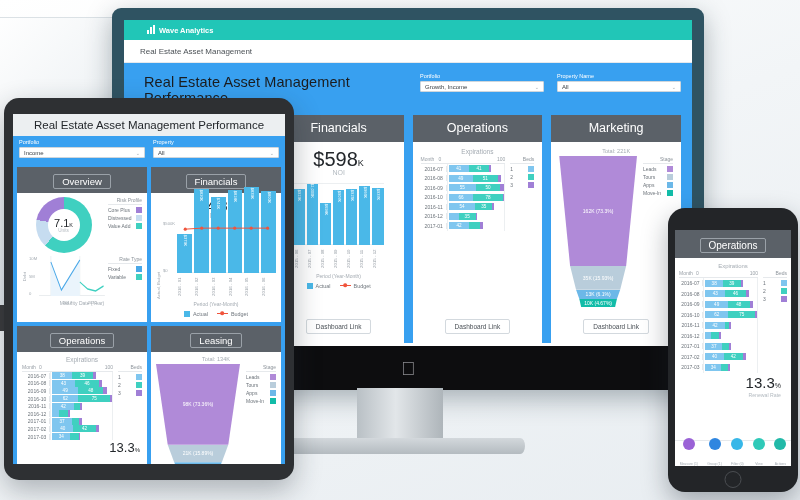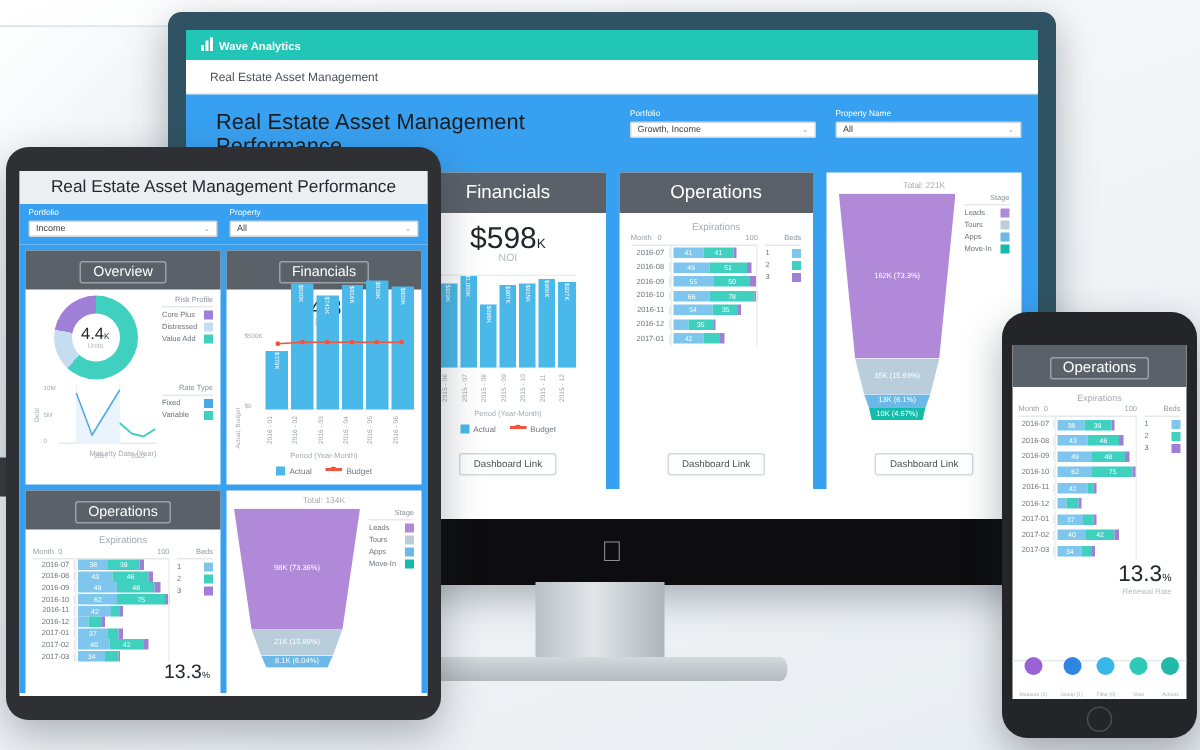--- a/index.html
+++ b/index.html
@@ -39,21 +39,21 @@
   .apple-logo{ color:#8d8d92; font-size:19px; line-height:1; }
   .imac-neck{ position:absolute; left:50%; transform:translateX(-50%); top:388px;
      width:86px; height:52px; background:linear-gradient(90deg,#b9c0c5,#e2e6e9 45%,#aeb5ba); }
   .imac-foot{ position:absolute; left:50%; transform:translateX(-50%); top:438px;
      width:250px; height:16px; background:linear-gradient(180deg,#d3d8dc,#b4bbc0);
      border-radius:6px/10px; }
 
   
   .app-tabbar{ height:20px; background:#21c6b7; display:flex; align-items:stretch;
      font-size:7.5px; color:#fff; }
-  .app-brand{ display:flex; align-items:center; gap:4px; padding:0 10px; font-weight:bold; }
+  .app-brand{ display:flex; align-items:center; gap:4px; padding:0 10px; font-weight:bold;margin-left:13px; }
   .brand-bars{ display:flex; align-items:flex-end; gap:1px; height:8px; }
   .brand-bars i{ display:block; width:2px; background:#fff; }
   .brand-bars i:nth-child(1){height:4px}
   .brand-bars i:nth-child(2){height:7px}
   .brand-bars i:nth-child(3){height:9px}
   .app-tab{ background:#1fb3a6; display:flex; align-items:center; gap:8px;
      padding:0 9px; font-weight:bold; }
   .app-crumbbar{ height:23px; background:#fff; display:flex; align-items:center;
      padding:0 16px; font-size:8px; color:#4c5257; border-bottom:1px solid #e6e9ec; }
 
@@ -403,20 +403,21 @@
                     </div>
                 </div>
               </div>
             </div>
             <div class="card-foot">
               <span class="dash-link">Dashboard Link</span>
             </div>
           </div>
 
           <div class="card">
+            <div class="card-head">Marketing</div>
             <div class="card-body">
               <div class="funnel-total">Total: 221K</div>
               <div class="funnel-wrap">
                 <div class="funnel-col" id="funnel-d">
                     <div class="fstage" style="height: 109.95px; width: 100%; background: rgb(176, 138, 216); clip-path: polygon(0% 0px, 100% 0px, 86.05% 100%, 13.95% 100%);">162K (73.3%)</div>
                     <div class="fstage" style="height: 23.895px; width: 100%; background: rgb(185, 205, 219); clip-path: polygon(13.95% 0px, 86.05% 0px, 78.3775% 100%, 21.6225% 100%);">35K (15.93%)</div>
                     <div class="fstage" style="height: 9.15px; width: 100%; background: rgb(108, 184, 232); clip-path: polygon(21.6225% 0px, 78.3775% 0px, 74.1576% 100%, 25.8424% 100%);">13K (6.1%)</div>
                     <div class="fstage" style="height: 8px; width: 100%; background: rgb(18, 188, 168); clip-path: polygon(25.8424% 0px, 74.1576% 0px, 71.8367% 100%, 28.1633% 100%);">10K (4.67%)</div>
                   </div>
                 <div class="f-leg" style="width:30px">
@@ -479,21 +480,21 @@
 
       <div class="t-grid">
 
         <div class="t-card">
           <div class="t-head"><span>Overview</span></div>
           <div class="t-body">
             <div style="display:flex;gap:3px;">
               <div style="flex:1;position:relative;">
                 <div class="donut"></div>
                 <div class="donut-lbl">
-                  <b><span>4.4</span><sub>K</sub></b>
+                  <b><span>7.1</span><sub>K</sub></b>
                   <em>Units</em>
                 </div>
               </div>
               <div class="f-leg" style="width:34px">
                 <b>Risk Profile</b>
                 <div>
                     <span>Core Plus</span>
                     <i style="background:#a07fd6"></i>
                   </div>
                 <div>
@@ -714,20 +715,21 @@
                   </div>
               </div>
             </div>
             <div style="text-align:right;padding-right:2px;margin-top:-2px;">
               <span style="font-size:13px;color:#23272b">13.3</span><span style="font-size:6px;color:#23272b">%</span>
             </div>
           </div>
         </div>
 
         <div class="t-card">
+          <div class="t-head"><span>Leasing</span></div>
           <div class="t-body">
             <div class="funnel-total">Total: 134K</div>
             <div class="funnel-wrap">
               <div class="funnel-col" id="funnel-t">
                   <div class="fstage" style="height: 80.696px; width: 100%; background: rgb(176, 138, 216); clip-path: polygon(0% 0px, 100% 0px, 86.05% 100%, 13.95% 100%);">98K (73.36%)</div>
                   <div class="fstage" style="height: 17.479px; width: 100%; background: rgb(185, 205, 219); clip-path: polygon(13.95% 0px, 86.05% 0px, 78.3775% 100%, 21.6225% 100%);">21K (15.89%)</div>
                   <div class="fstage" style="height: 8px; width: 100%; background: rgb(108, 184, 232); clip-path: polygon(21.6225% 0px, 78.3775% 0px, 74.1576% 100%, 25.8424% 100%);">8.1K (6.04%)</div>
                 </div>
               <div class="f-leg" style="width:30px">
                 <b>Stage</b>

